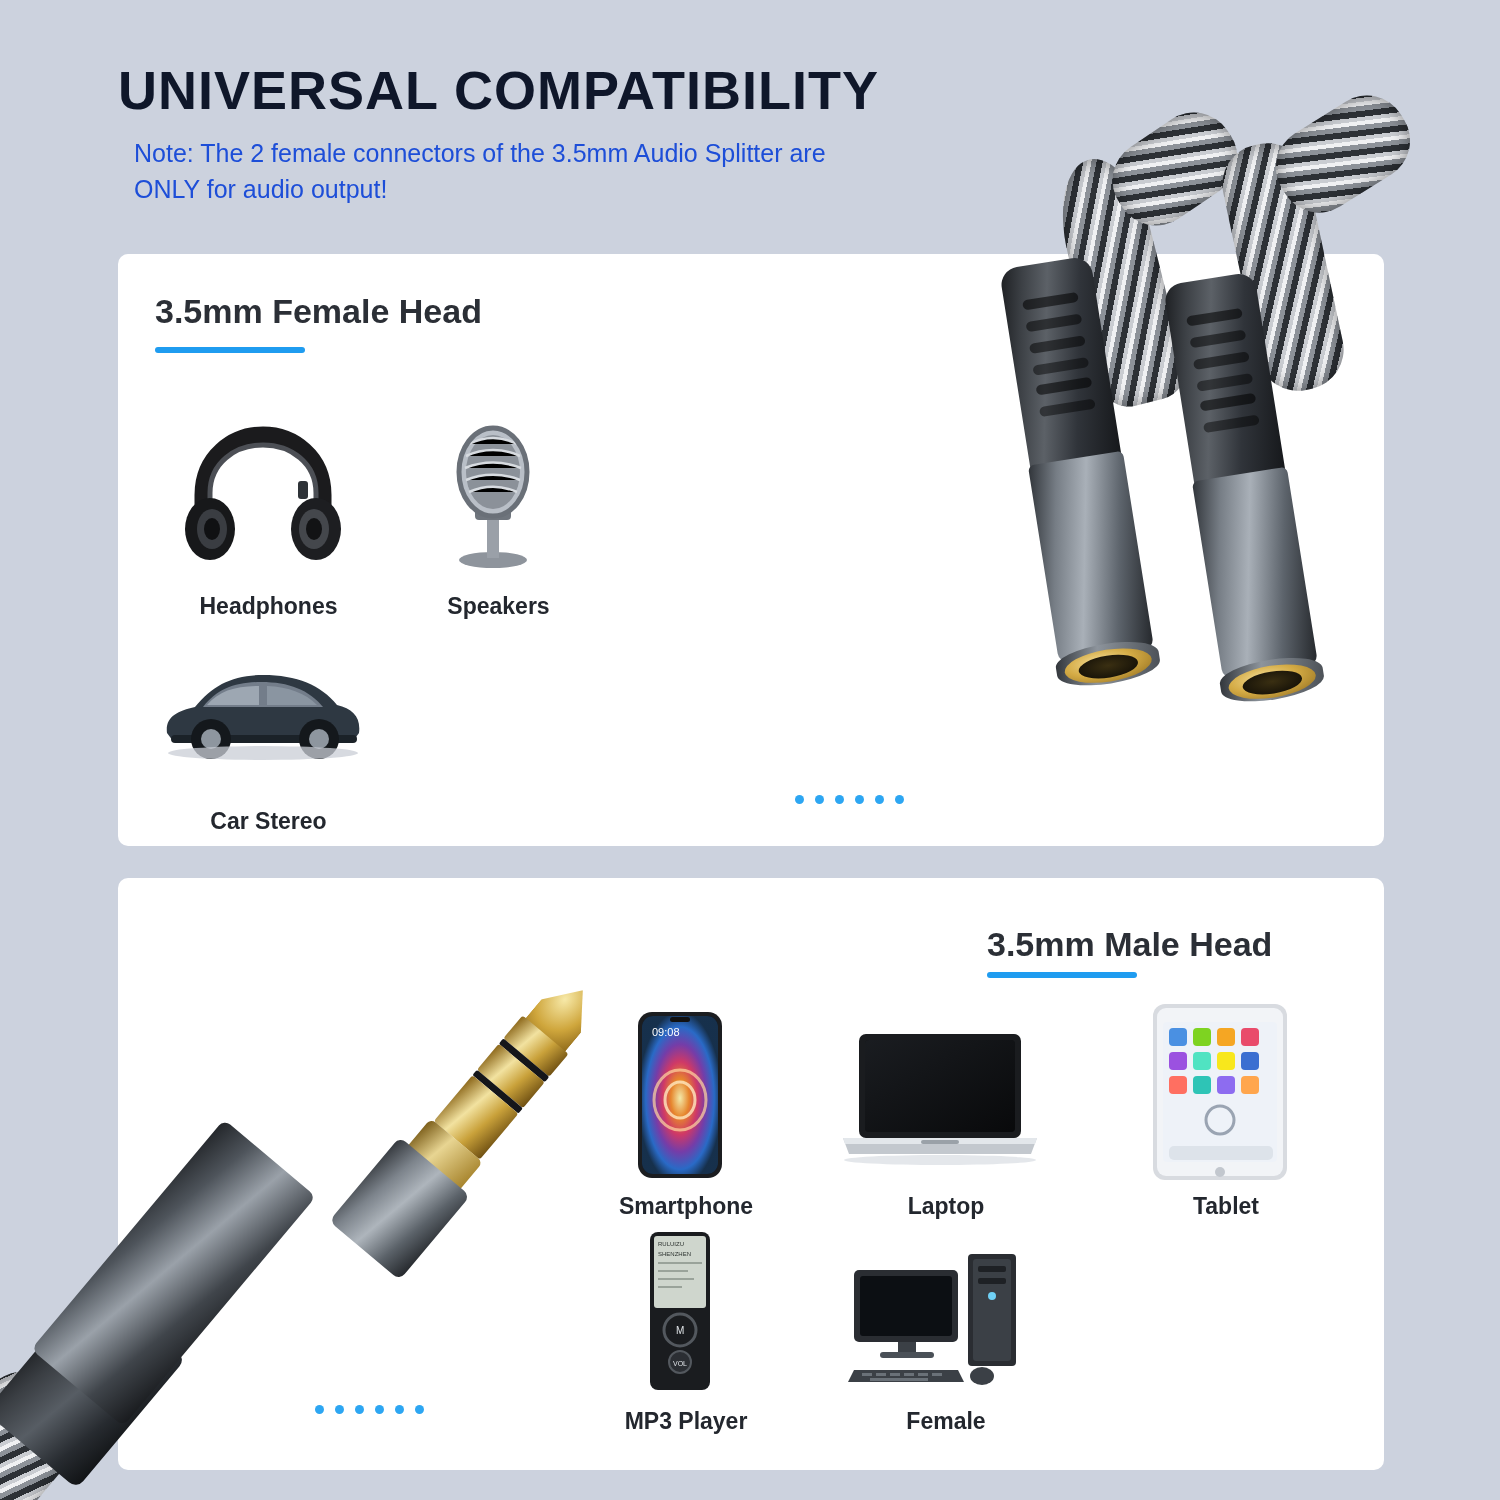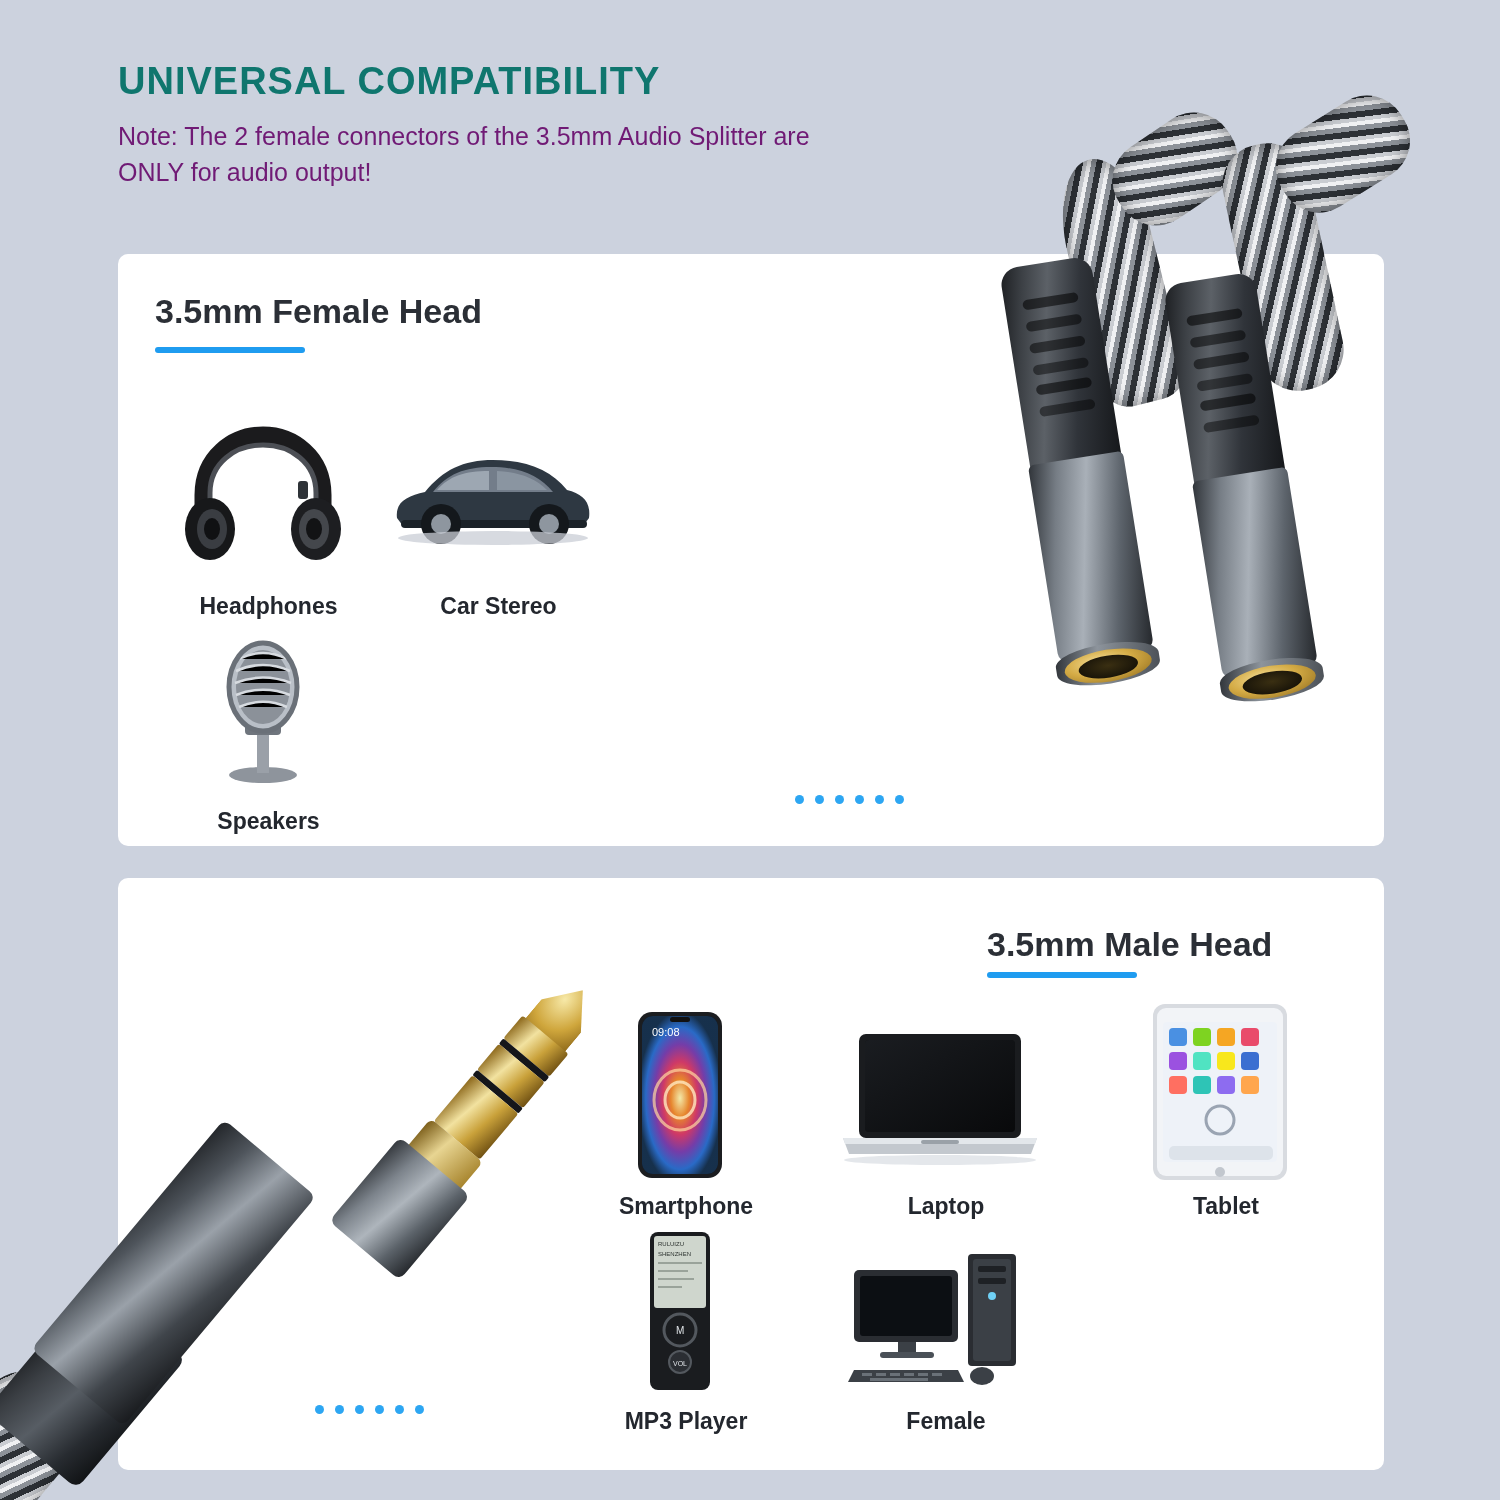--- a/index.html
+++ b/index.html
@@ -11,32 +11,33 @@
   }
   .page {
     position: relative;
     width: 1500px; height: 1500px;
     background: #ccd2de;
   }
 
   
   .header { position: absolute; left: 118px; top: 62px; width: 1000px; }
   .title {
-    font-size: 38px;
+    font-size: 54px;
     font-weight: 800;
     letter-spacing: 1px;
-    color: #0f766e;
+    color: #0f172a;
     line-height: 1.05;
   }
   .note {
     margin-top: 16px;
     font-size: 25px;
-    color: #701a75;
+    color: #1d4ed8;
     line-height: 1.45;
     max-width: 760px;
+    margin-left: 16px;
   }
 
   
   .card {
     position: absolute;
     background: #ffffff;
     border-radius: 10px;
   }
   #card-female { left: 118px; top: 254px; width: 1266px; height: 592px; }
   #card-male   { left: 118px; top: 878px; width: 1266px; height: 592px; }
@@ -285,58 +286,58 @@
           <ellipse cx="34" cy="104" rx="8" ry="11" fill="#101113"></ellipse>
           <ellipse cx="138" cy="104" rx="25" ry="31" fill="#1d1e21"></ellipse>
           <ellipse cx="136" cy="104" rx="15" ry="20" fill="#44474c"></ellipse>
           <ellipse cx="136" cy="104" rx="8" ry="11" fill="#121315"></ellipse>
           <rect x="120" y="56" width="10" height="18" rx="3" fill="#2e3237"></rect>
         </svg>
       </div>
       <div class="label">Headphones</div>
     </div>
 
-
-    <div class="cell">
-      <div class="art">
-        <svg width="215" height="110" viewBox="0 0 215 110">
-          <path d="M12 78 C10 62 22 56 40 52 C58 30 78 20 108 20 C142 20 166 30 182 50 C198 54 206 62 204 78 L198 86 L18 86 Z" fill="#2e3842"></path>
-          <path d="M48 52 C62 34 80 27 106 27 C134 27 154 35 168 52 Z" fill="#7f8a96" opacity="0.85"></path>
-          <path d="M52 50 C64 36 80 31 104 31 L104 50 Z" fill="#b9c3cd" opacity="0.6"></path>
-          <path d="M112 31 C134 32 150 38 162 50 L112 50 Z" fill="#9aa5b0" opacity="0.6"></path>
-          <rect x="16" y="80" width="186" height="8" rx="4" fill="#1b2228"></rect>
-          <circle cx="56" cy="84" r="20" fill="#14181c"></circle>
-          <circle cx="56" cy="84" r="10" fill="#8e969f"></circle>
-          <circle cx="164" cy="84" r="20" fill="#14181c"></circle>
-          <circle cx="164" cy="84" r="10" fill="#8e969f"></circle>
-          <ellipse cx="108" cy="98" rx="95" ry="7" fill="#c9ced6" opacity="0.75"></ellipse>
-        </svg>
-      </div>
-      <div class="label">Car Stereo</div>
-    </div>
 
     <div class="cell">
       <div class="art">
         <svg width="140" height="150" viewBox="0 0 140 150">
           <ellipse cx="70" cy="140" rx="34" ry="8" fill="#8e949c"></ellipse>
           <rect x="64" y="96" width="12" height="42" fill="#9aa0a8"></rect>
           <rect x="52" y="86" width="36" height="14" rx="4" fill="#6f757d"></rect>
           <ellipse cx="70" cy="52" rx="34" ry="44" fill="#b9bfc7"></ellipse>
           <ellipse cx="70" cy="52" rx="27" ry="37" fill="#8b9199"></ellipse>
           <g stroke="#d7dbe0" stroke-width="2.5">
             <path d="M46 24 C62 16 78 16 94 24"></path>
             <path d="M43 36 C60 28 80 28 97 36"></path>
             <path d="M42 48 C60 41 80 41 98 48"></path>
             <path d="M43 60 C60 53 80 53 97 60"></path>
             <path d="M46 72 C62 65 78 65 94 72"></path>
           </g>
           <ellipse cx="70" cy="52" rx="34" ry="44" fill="none" stroke="#6a7078" stroke-width="5"></ellipse>
         </svg>
       </div>
       <div class="label">Speakers</div>
+    </div>
+
+    <div class="cell">
+      <div class="art">
+        <svg width="215" height="110" viewBox="0 0 215 110">
+          <path d="M12 78 C10 62 22 56 40 52 C58 30 78 20 108 20 C142 20 166 30 182 50 C198 54 206 62 204 78 L198 86 L18 86 Z" fill="#2e3842"></path>
+          <path d="M48 52 C62 34 80 27 106 27 C134 27 154 35 168 52 Z" fill="#7f8a96" opacity="0.85"></path>
+          <path d="M52 50 C64 36 80 31 104 31 L104 50 Z" fill="#b9c3cd" opacity="0.6"></path>
+          <path d="M112 31 C134 32 150 38 162 50 L112 50 Z" fill="#9aa5b0" opacity="0.6"></path>
+          <rect x="16" y="80" width="186" height="8" rx="4" fill="#1b2228"></rect>
+          <circle cx="56" cy="84" r="20" fill="#14181c"></circle>
+          <circle cx="56" cy="84" r="10" fill="#8e969f"></circle>
+          <circle cx="164" cy="84" r="20" fill="#14181c"></circle>
+          <circle cx="164" cy="84" r="10" fill="#8e969f"></circle>
+          <ellipse cx="108" cy="98" rx="95" ry="7" fill="#c9ced6" opacity="0.75"></ellipse>
+        </svg>
+      </div>
+      <div class="label">Car Stereo</div>
     </div>
   </div>
 
   <div class="dots" id="dots-female">
     <i></i>
       <i></i>
     <i></i>
       <i></i>
     <i></i>
       <i></i>

